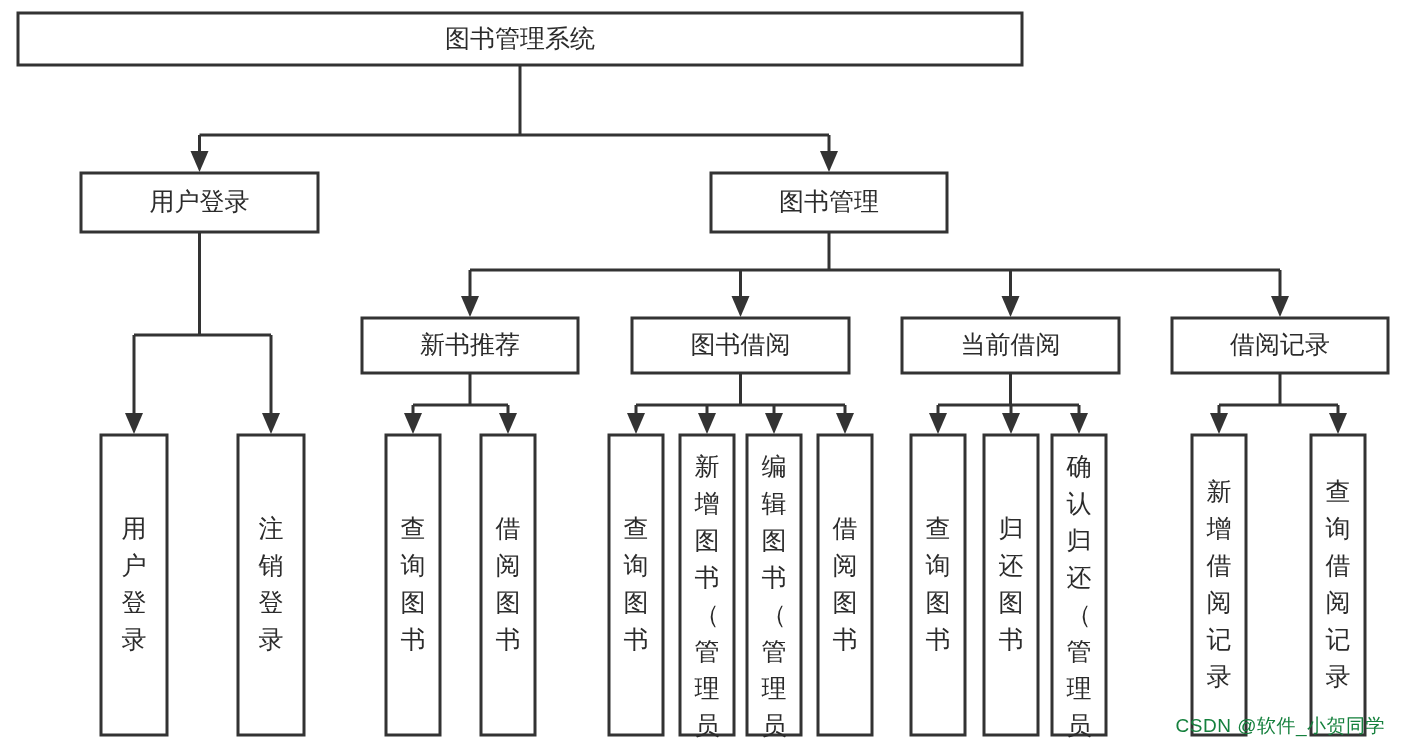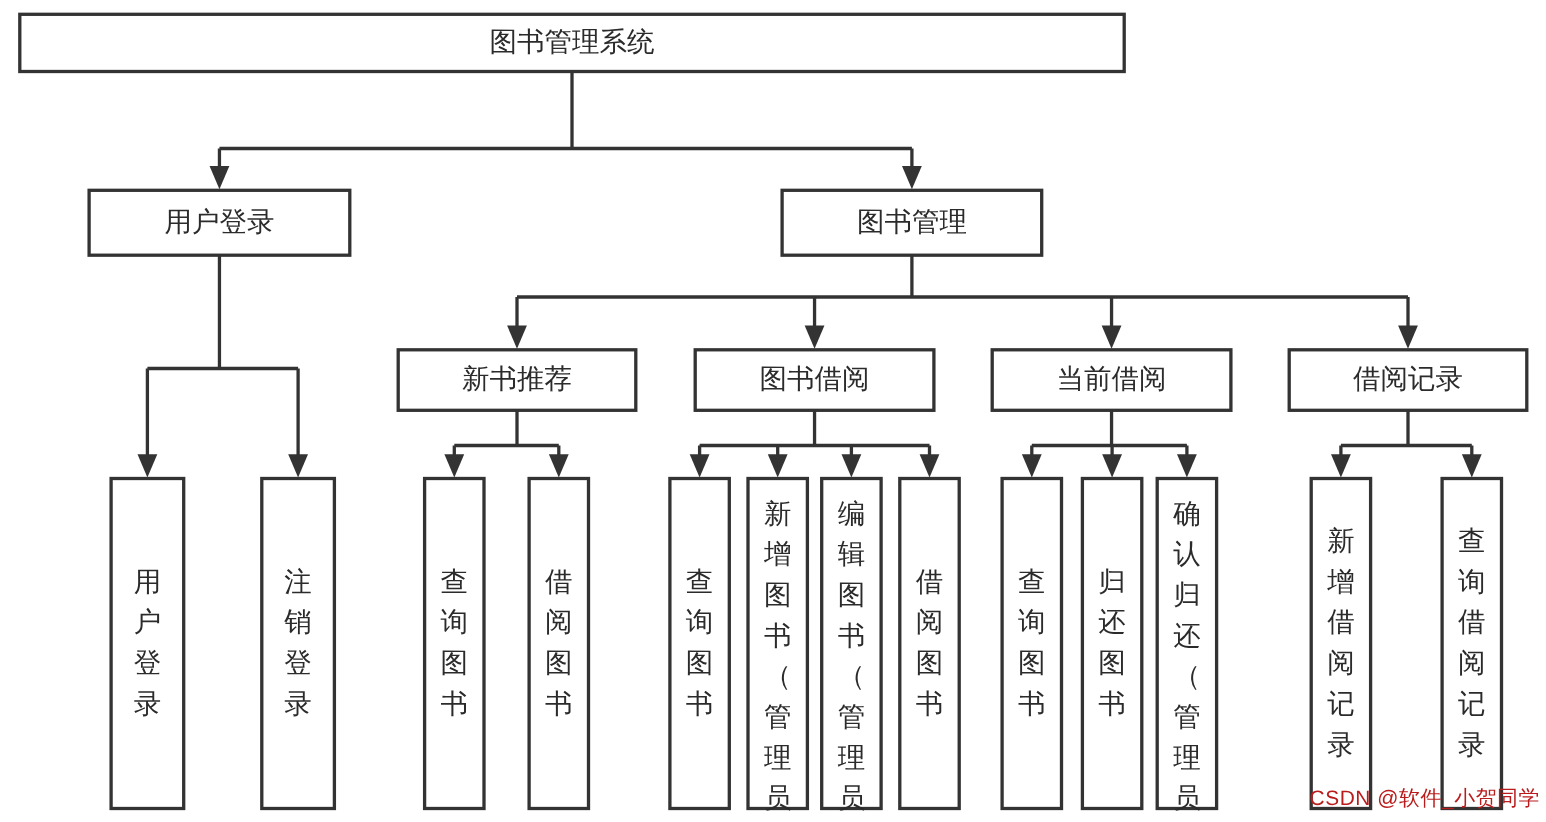--- a/index.html
+++ b/index.html
@@ -48,25 +48,25 @@
     dominant-baseline: middle;
   }
   .node-label-v {
     fill: #2b2b2b;
     font-family: "Liberation Sans", "DejaVu Sans", sans-serif;
     font-size: 25px;
     text-anchor: middle;
   }
   .watermark {
     position: absolute;
-    right: 5px;
+    right: 20px;
     bottom: 8px;
     font-family: "Liberation Sans", "DejaVu Sans", sans-serif;
     font-size: 19px;
-    color: #b91c1c;
+    color: #15803d;
     white-space: nowrap;
     letter-spacing: 0.5px;
     pointer-events: none;
   }
 </style>
 </head>
 <body>
 
 <div id="diagram-root">
   <svg class="flow" viewBox="0 0 1405 747" xmlns="http://www.w3.org/2000/svg">

